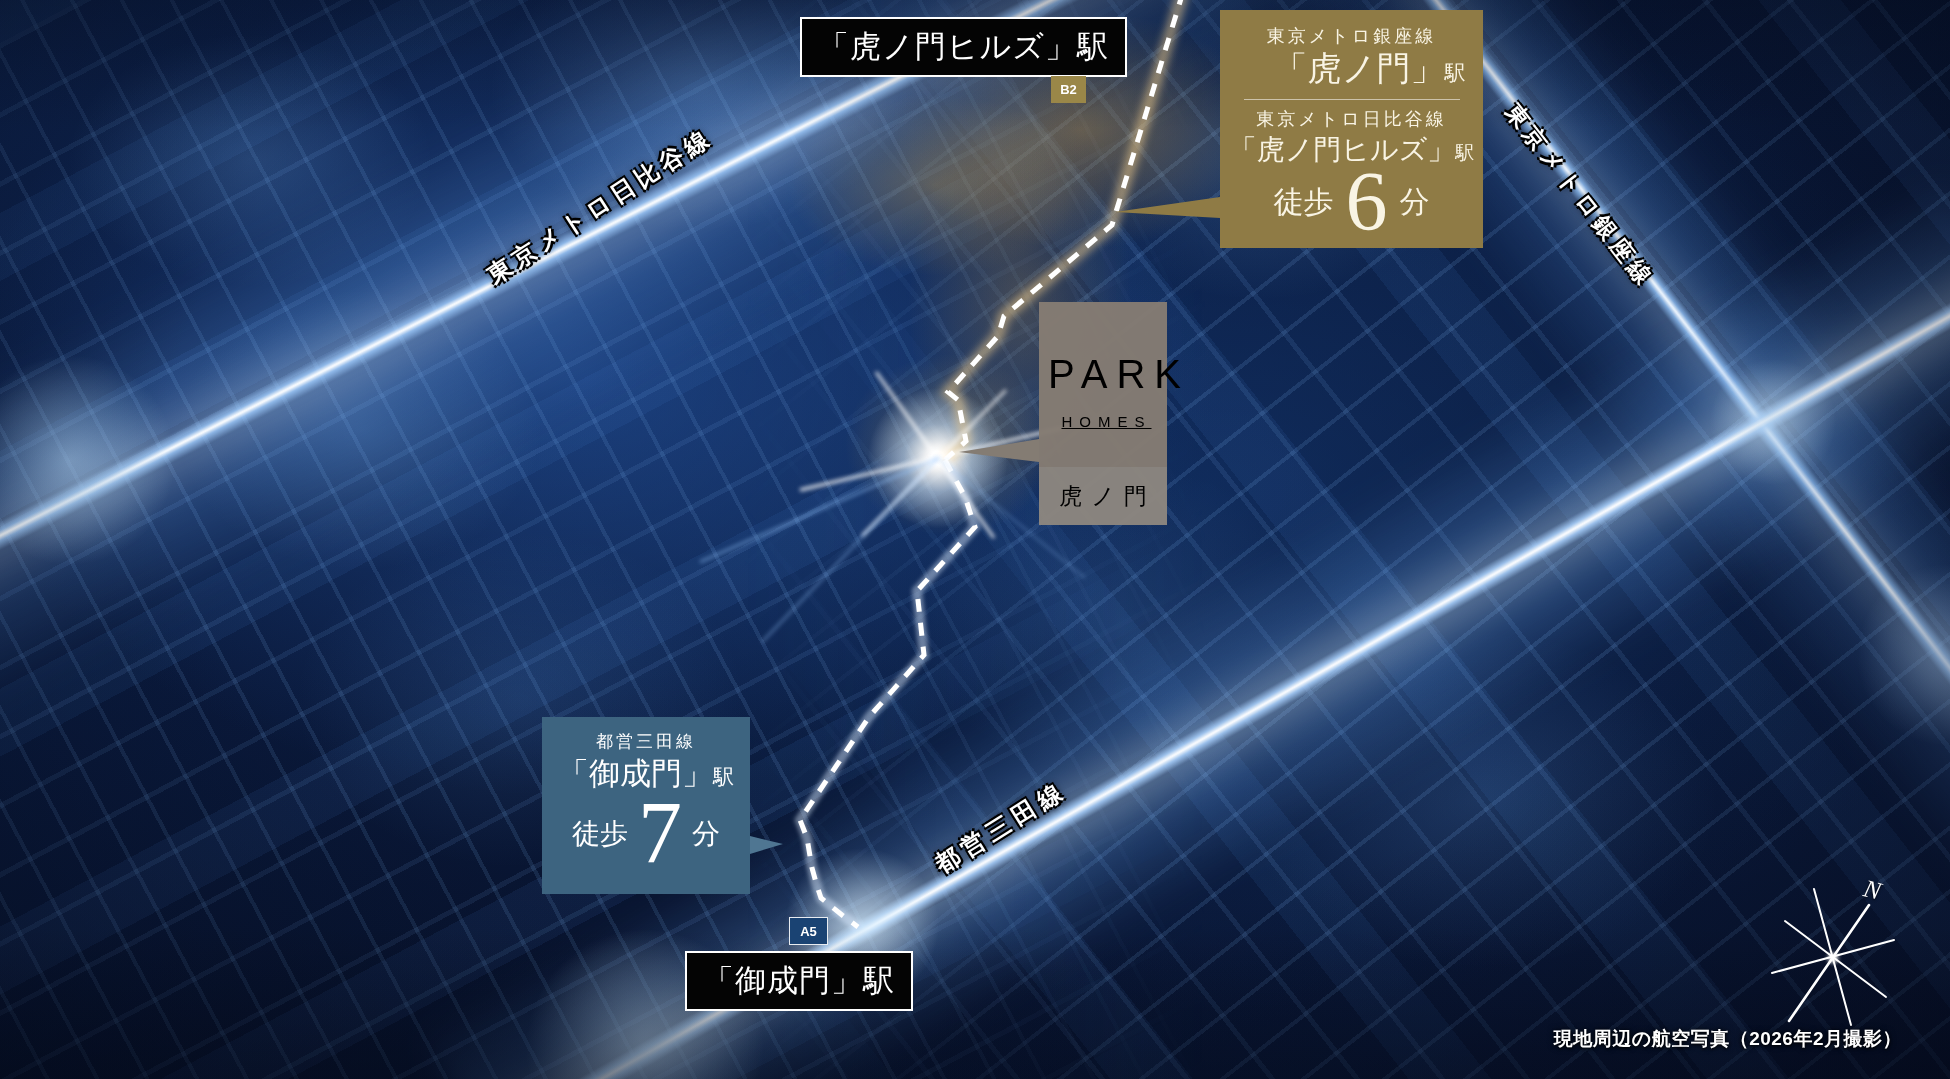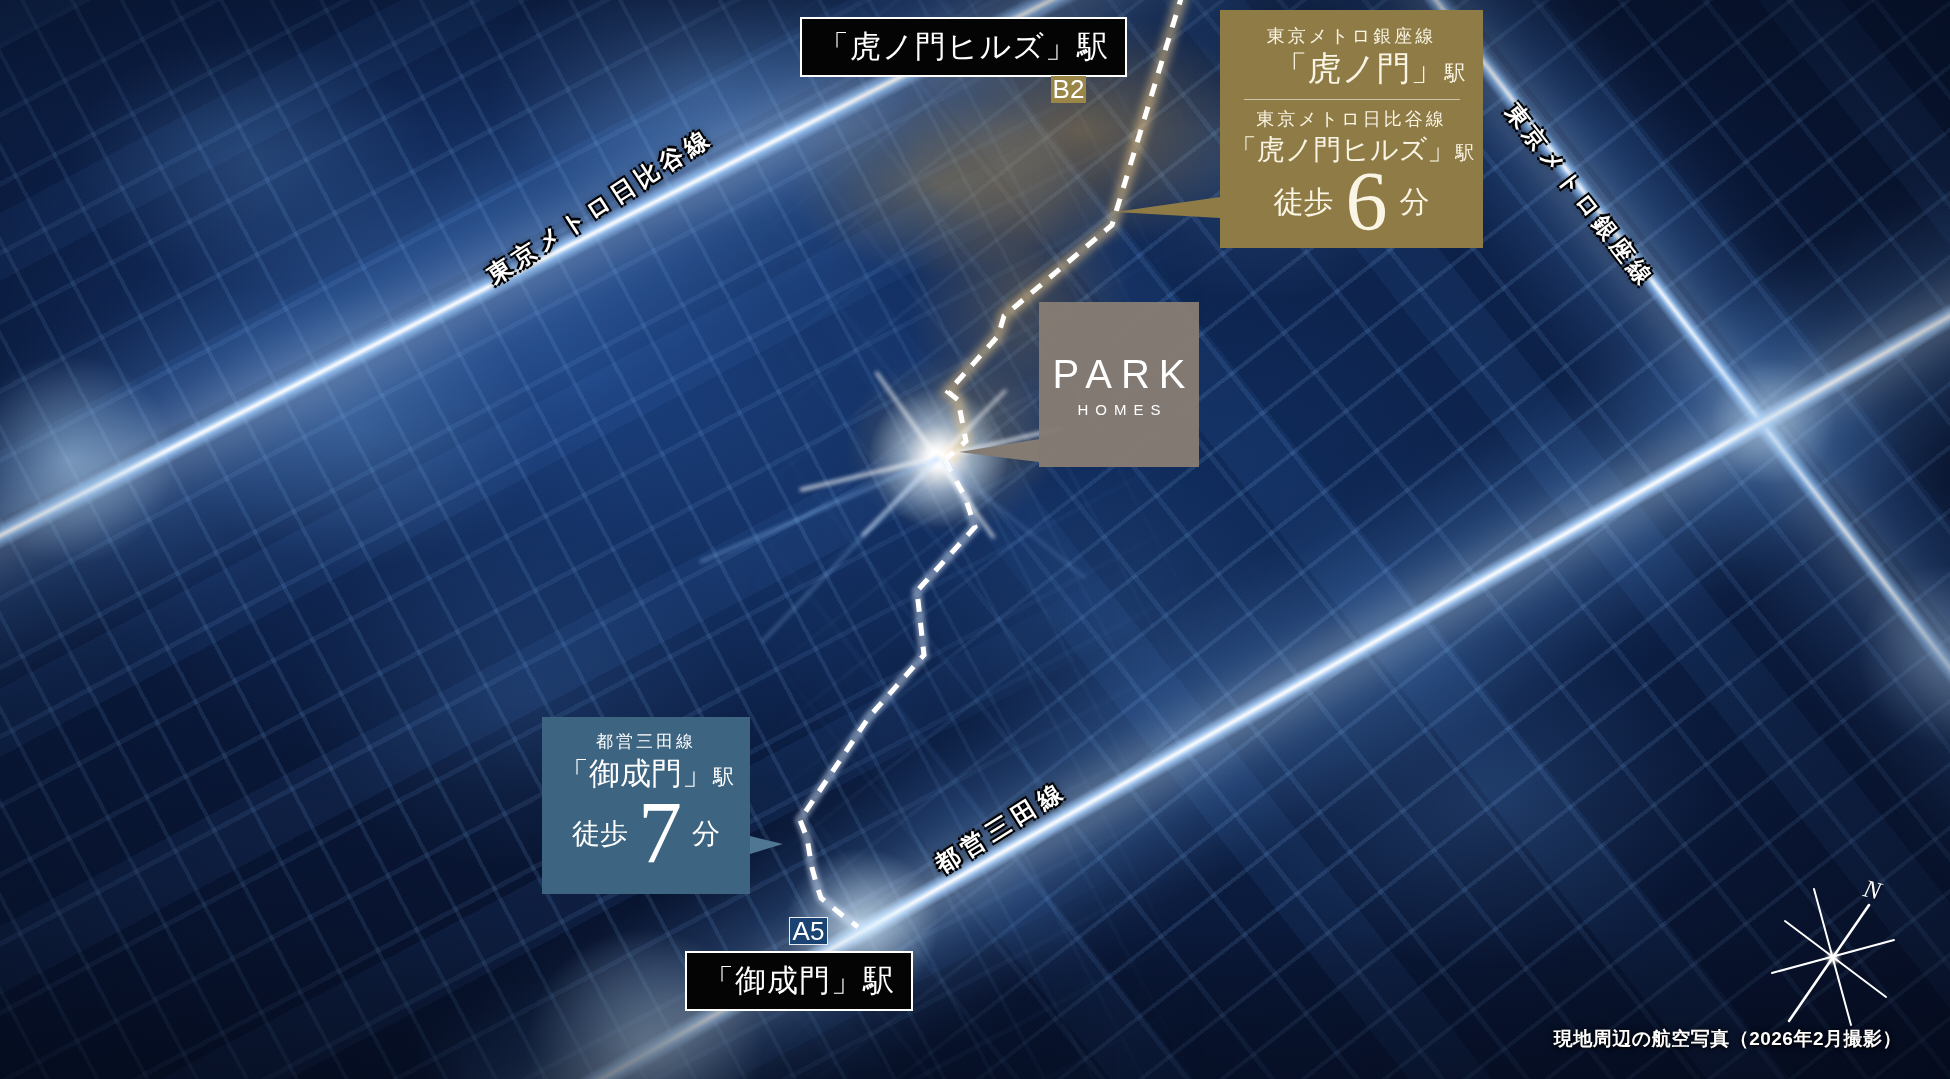--- a/index.html
+++ b/index.html
@@ -64,21 +64,21 @@
   .vignette{background:
       radial-gradient(ellipse 1400px 900px at 48% 42%, transparent 55%, rgba(3,8,22,.55) 100%),
       linear-gradient(to bottom, rgba(2,6,18,.25), transparent 12%, transparent 86%, rgba(2,6,18,.35));}
   .glow-point{left:858px;top:378px;width:160px;height:160px;
       background:radial-gradient(circle,#ffffff 0 7px,rgba(255,255,255,.9) 13px,rgba(210,232,255,.55) 34px,transparent 62%);}
 
   
   .black-label{background:#040404;border:2px solid #fff;color:#fff;white-space:nowrap;
       font-size:31px;letter-spacing:1px;padding:7px 16px;font-feature-settings:"palt";}
   .exit-badge{display:flex;align-items:center;justify-content:center;
-      font-weight:normal;color:#fff;font-size:26px;}
+      font-weight:bold;color:#fff;font-size:13px;}
   .b2{left:1051px;top:76px;width:35px;height:27px;background:#9a8748;}
   .a5{left:789px;top:917px;width:37px;height:26px;background:#1a4373;border:1px solid rgba(255,255,255,.9);}
 
   .card{text-align:center;font-family:"Liberation Serif","DejaVu Serif",serif;}
   .gold-card{left:1220px;top:10px;width:263px;height:238px;background:#8f7b45;color:#f9f4e4;}
   .blue-card{left:542px;top:717px;width:208px;height:177px;background:#3d6480;color:#fff;}
   .rail-small{font-size:18px;letter-spacing:3px;font-feature-settings:"palt";}
   .station-big{font-feature-settings:"palt";white-space:nowrap;line-height:1.2;}
   .suffix{font-feature-settings:"palt";}
   .gc-r1{margin-top:14px;}
@@ -91,24 +91,24 @@
   .walk-num{font-size:84px;line-height:.85;font-weight:400;}
   .gold-card .walk{margin-top:0px;}
   .gold-card .walk-label,.gold-card .walk-unit{font-size:30px;}
   .bc-r1{margin-top:13px;font-size:17px;}
   .bc-s1{font-size:31px;margin-top:2px;}
   .bc-s1 .suffix{font-size:21px;}
   .blue-card .walk{margin-top:4px;gap:10px;}
   .blue-card .walk-label,.blue-card .walk-unit{font-size:28px;}
   .blue-card .walk-num{font-size:88px;}
 
-  .park-card{left:1039px;top:302px;width:160px;color:#ffffff;}
+  .park-card{left:1039px;top:302px;width:128px;color:#000000;}
   .park-top{height:165px;background:rgba(133,124,115,.97);text-align:center;}
   .park-brand{padding-top:50px;font-size:40px;letter-spacing:9px;text-indent:9px;font-weight:400;}
-  .park-sub{margin-top:4px;font-size:15px;letter-spacing:7px;text-indent:7px;}
+  .park-sub{margin-top:16px;font-size:15px;letter-spacing:7px;text-indent:7px;text-decoration:underline;}
   .park-band{height:58px;background:rgba(140,134,127,.97);line-height:58px;text-align:center;
       font-size:23px;letter-spacing:9px;text-indent:9px;font-feature-settings:"palt";}
 
   
   .line-label{position:absolute;font-weight:bold;color:#fff;white-space:nowrap;
       text-shadow:-2px -2px 0 #000,2px -2px 0 #000,-2px 2px 0 #000,2px 2px 0 #000,0 0 7px rgba(0,0,0,.85);}
   .lbl-hibiya{left:600px;top:206px;font-size:24px;letter-spacing:5px;transform:translate(-50%,-50%) rotate(-33deg);}
   .lbl-ginza{left:1580px;top:196px;font-size:23px;letter-spacing:5px;transform:translate(-50%,-50%) rotate(52deg);}
   .lbl-mita{left:1001px;top:827px;font-size:24px;letter-spacing:6px;transform:translate(-50%,-50%) rotate(-32deg);}
 
@@ -201,20 +201,21 @@
       <span class="walk-num">6</span>
       <span class="walk-unit">分</span>
     </div>
   </div>
 
   <div class="abs park-card">
     <div class="park-top">
       <div class="park-brand">PARK</div>
       <div class="park-sub">HOMES</div>
     </div>
+    <div class="park-band">虎ノ門</div>
   </div>
 
   <div class="abs card blue-card">
     <div class="rail-small bc-r1">都営三田線</div>
     <div class="station-big bc-s1"><span>「御成門」</span><span class="suffix">駅</span></div>
     <div class="walk">
       <span class="walk-label">徒歩</span>
       <span class="walk-num">7</span>
       <span class="walk-unit">分</span>
     </div>

